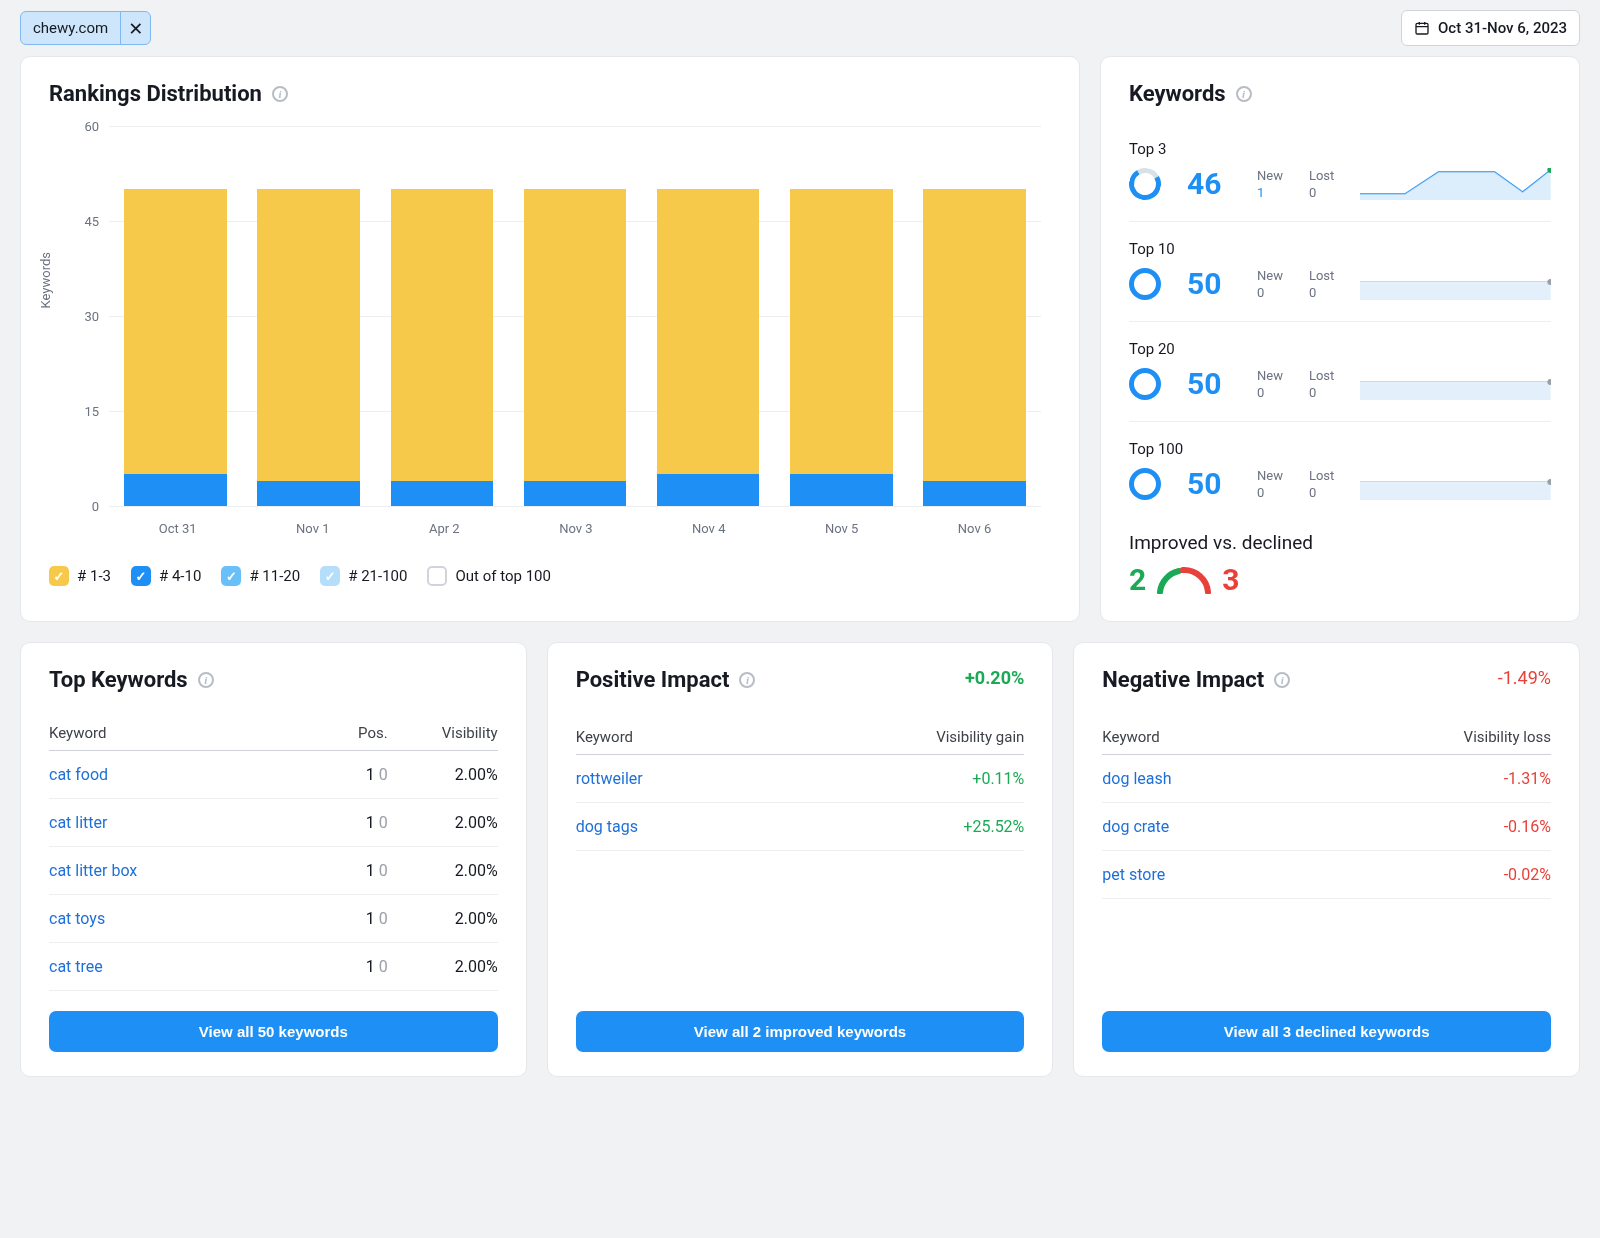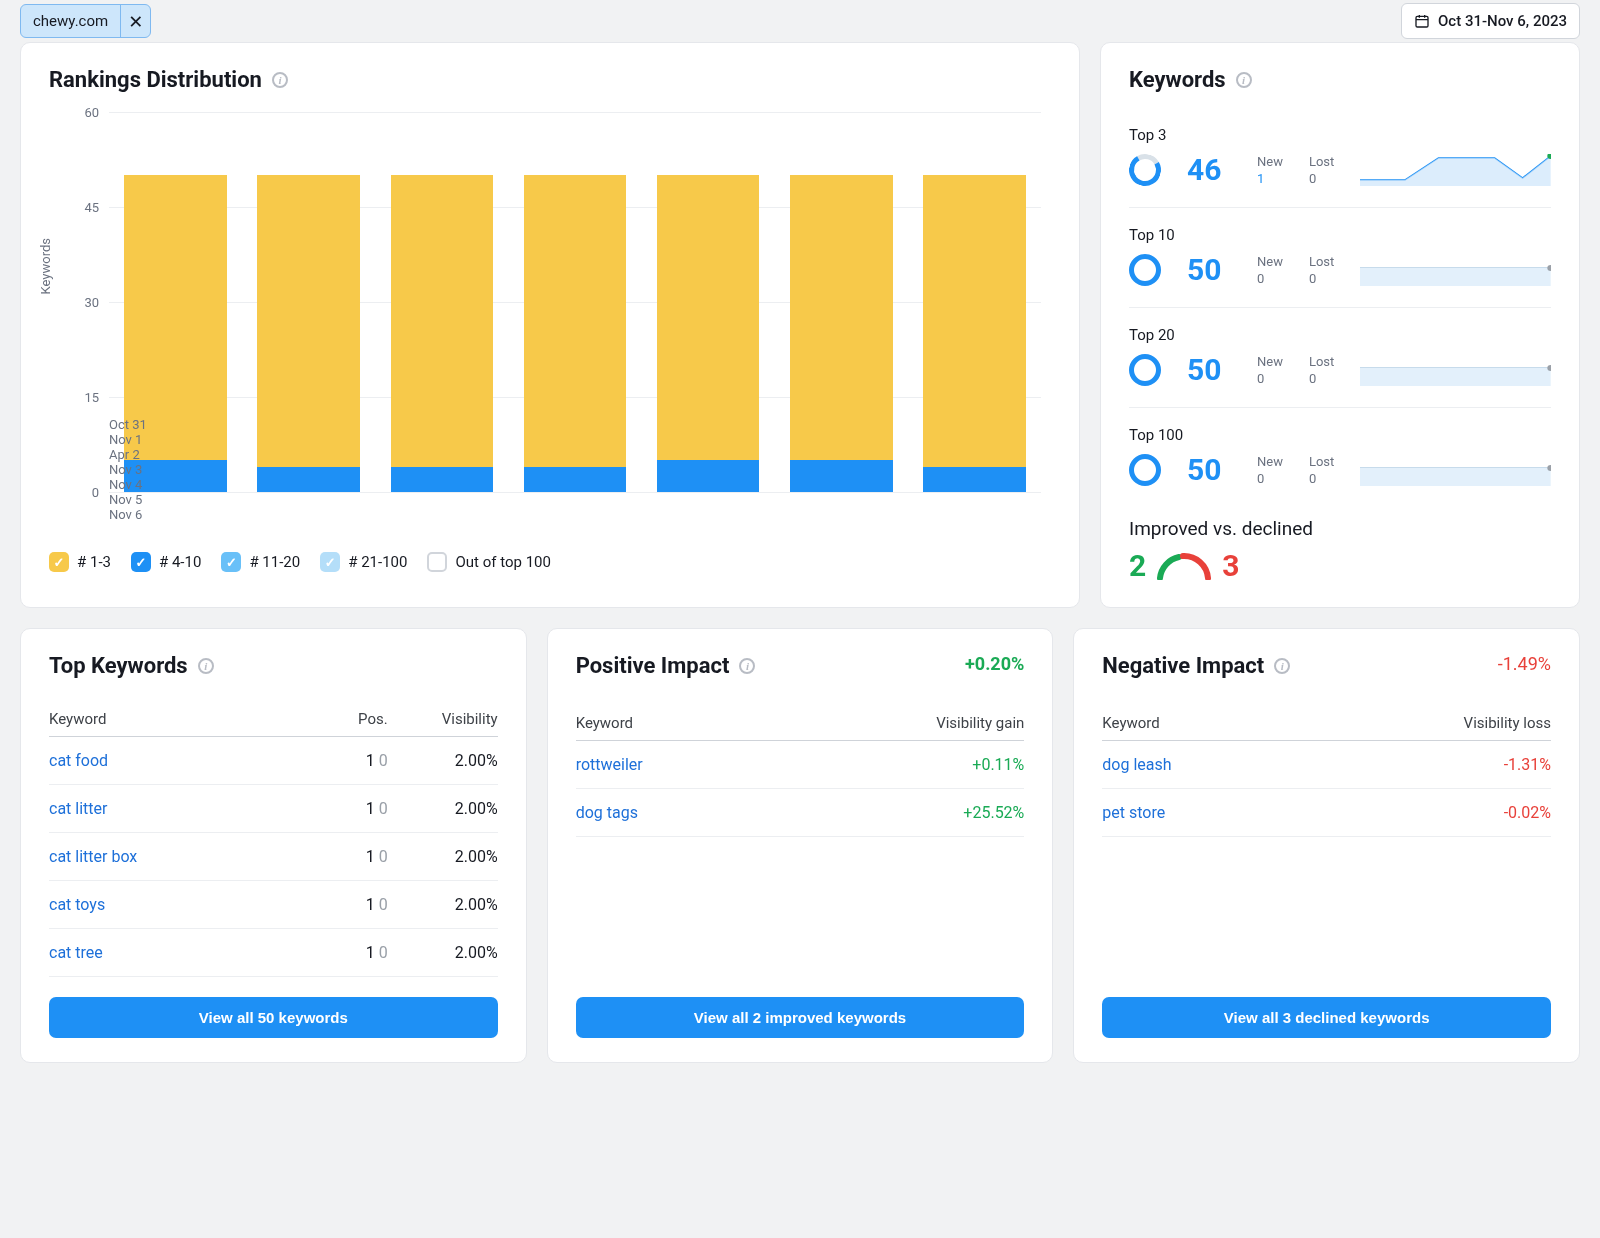--- a/index.html
+++ b/index.html
@@ -1,38 +1,38 @@
 <!DOCTYPE html>
 <html><head>
 <meta charset="utf-8">
 <style>
 * { box-sizing: border-box; margin: 0; padding: 0; }
 body { font-family: -apple-system, BlinkMacSystemFont, "Segoe UI", Roboto, Helvetica, Arial, sans-serif; background: #f1f2f3; color: #171a22; font-size: 14px; }
-.topbar { display: flex; justify-content: space-between; align-items: center; padding: 3px 20px; }
+.topbar { display: flex; justify-content: space-between; align-items: center; padding: 10px 20px; }
 .chip { display: inline-flex; align-items: center; background: #cde6fb; border: 1px solid #7fb9f0; border-radius: 6px; overflow: hidden; }
 .chip-text { padding: 6px 12px; font-size: 15px; color: #171a22; }
 .chip-close { display:flex; align-items:center; justify-content:center; width:30px; height:32px; border-left: 1px solid #7fb9f0; cursor:pointer; font-size:18px; }
 .date-picker { display:inline-flex; align-items:center; gap:8px; padding:8px 12px; background:#fff; border:1px solid #d1d5db; border-radius:6px; cursor:pointer; font-size:15px; font-weight:500; }
 .cal-icon { width:16px; height:16px; }
 .grid { display:grid; grid-template-columns: 1fr 480px; gap:20px; padding:0 20px 20px; }
 .grid-bottom { display:grid; grid-template-columns: 1fr 1fr 1fr; gap:20px; padding:0 20px 20px; }
 .card { background:#fff; border:1px solid #e5e7eb; border-radius:10px; padding:24px 28px; }
 .card h2 { font-size:22px; font-weight:700; margin-bottom:4px; display:flex; align-items:center; gap:10px; }
 .info-icon { width:16px; height:16px; border:2px solid #b8bcc4; border-radius:50%; display:inline-flex; align-items:center; justify-content:center; font-size:11px; color:#b8bcc4; font-weight:700; font-style: italic; font-family: Georgia, serif; }
 .chart-wrap { position:relative; height:430px; margin-top:10px; }
 .y-axis-label { position:absolute; left:-4px; top:50%; transform: rotate(-90deg) translateX(30px); transform-origin:left; font-size:13px; color:#6b7280; }
 .chart-area { position:absolute; left:60px; right:10px; top:10px; bottom:40px; }
 .gridlines { position:absolute; inset:0; }
 .gridline { position:absolute; left:0; right:0; border-top:1px solid #eceef1; }
 .ytick { position:absolute; left:-40px; width:30px; text-align:right; font-size:13px; color:#6b7280; transform:translateY(-50%); }
 .bars { position:absolute; inset:0; display:flex; align-items:flex-end; justify-content:space-around; }
 .bar-col { width:11%; display:flex; flex-direction:column; justify-content:flex-end; height:100%; }
 .bar-seg-top { background:#f7c94a; width:100%; }
 .bar-seg-bot { background:#1e90f5; width:100%; }
-.xticks { position:absolute; left:60px; right:10px; bottom:10px; display:flex; justify-content:space-around; font-size:13px; color:#6b7280;flex-direction:column; }
+.xticks { position:absolute; left:60px; right:10px; bottom:10px; display:flex; justify-content:space-around; font-size:13px; color:#6b7280; }
 .legend { display:flex; gap:20px; align-items:center; margin-top:20px; flex-wrap:wrap; }
 .legend-item { display:flex; align-items:center; gap:8px; font-size:15px; cursor:pointer; }
 .legend-chk { width:20px; height:20px; border-radius:5px; display:flex; align-items:center; justify-content:center; }
 .legend-chk.on::after { content:"✓"; color:#fff; font-size:13px; font-weight:700; }
 .legend-chk.off { background:#fff; border:2px solid #d1d5db; }
 .kw-list { margin-top:16px; }
 .kw-row { border-bottom:1px solid #eceef1; padding:18px 0 20px 0; }
 .kw-row:last-child { border-bottom:none; }
 .kw-label { font-size:15px; color:#171a22; margin-bottom:8px; }
 .kw-flex { display:flex; align-items:center; gap:26px; }
@@ -354,20 +354,24 @@
         <th>Keyword</th>
         <th class="r">Visibility loss</th>
       </tr>
         </thead>
       <tbody id="ni-body">
           <tr>
     <td><a href="#">dog leash</a></td>
     <td class="r" style="color:#e8413a">-1.31%</td>
           </tr>
           <tr>
+    <td><a href="#">dog crate</a></td>
+    <td class="r" style="color:#e8413a">-0.16%</td>
+          </tr>
+          <tr>
     <td><a href="#">pet store</a></td>
     <td class="r" style="color:#e8413a">-0.02%</td>
           </tr>
         </tbody>
     </table>
     <div style="flex:1"></div>
     <button class="btn">View all 3 declined keywords</button>
   </div>
 </div>
 

